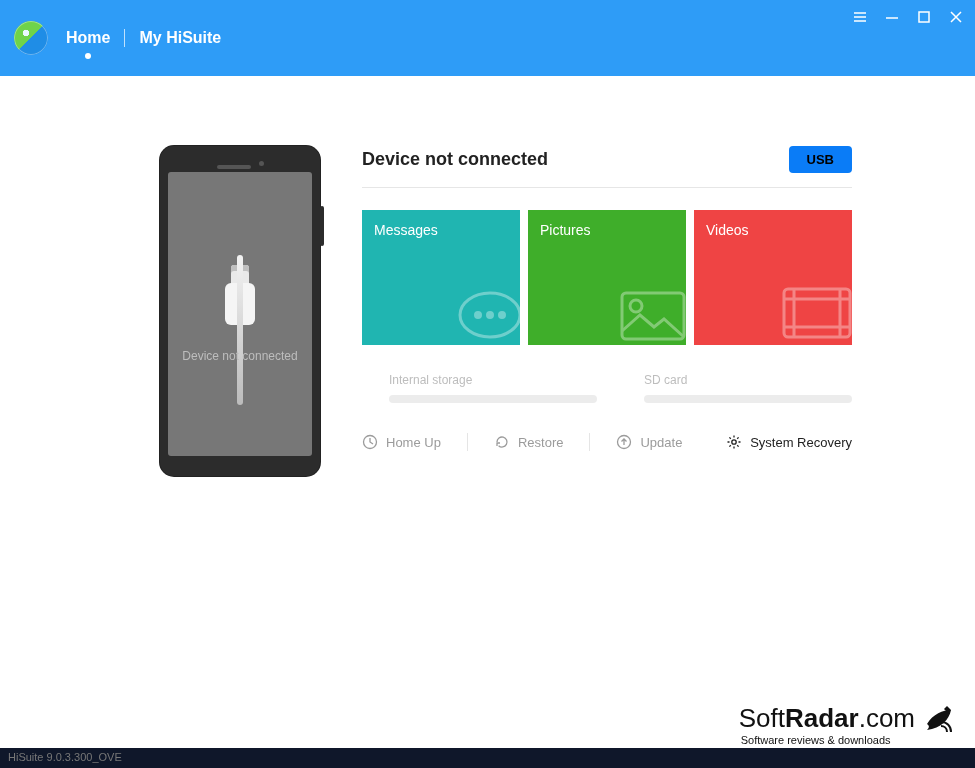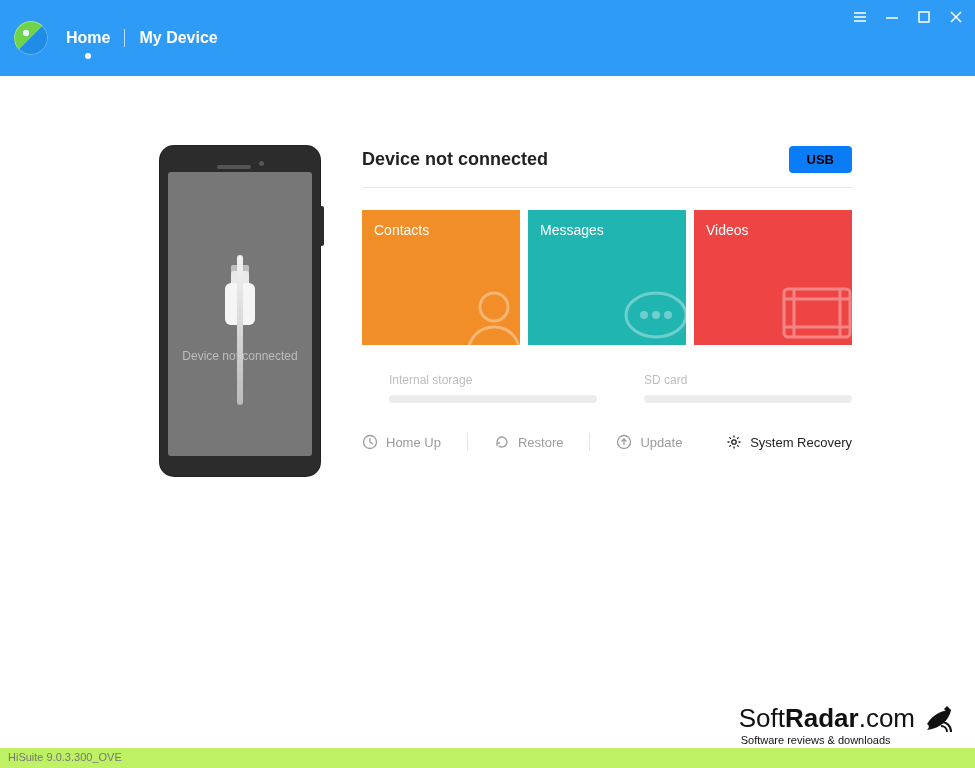--- a/index.html
+++ b/index.html
@@ -67,40 +67,40 @@
 .storage { display:flex; gap:20px; margin-top:28px; color:#bdbdbd; font-size:12px; }
 .storage > div { flex:1;margin-left:27px; }
 .bar { height:8px; background:#ececec; border-radius:4px; margin-top:8px; }
 
 .actions { display:flex; align-items:center; margin-top:30px; color:#9b9b9b; font-size:13px; }
 .actions .act { display:flex; align-items:center; gap:8px; cursor:pointer; }
 .actions .vline { width:1px; height:18px; background:#e5e5e5; margin:0 26px; }
 .actions .act.recovery { color:#222; margin-left:auto; font-weight:500;justify-content:space-between; }
 .actions svg { width:16px; height:16px; }
 
-.statusbar { position:absolute; bottom:0; left:0; right:0; height:20px; background:#bef264; color:#777; font-size:11px; padding:3px 8px; }
+.statusbar { position:absolute; bottom:0; left:0; right:0; height:20px; background:#0f172a; color:#777; font-size:11px; padding:3px 8px; }
 
 .watermark { position:absolute; right:18px; bottom:22px; text-align:left; color:#111; }
 .watermark .brand { font-size:26px; font-weight:400; font-family:Georgia,'Times New Roman',serif; display:flex; align-items:center; gap:6px; }
 .watermark .brand b{font-weight:700}
 .watermark .tag { font-size:11px; margin-top:-2px; margin-left:2px; }
 .sat-icon { width:36px; height:36px; }
 </style>
 </head>
 <body>
 
 <div class="titlebar" data-name="title-bar">
   <div class="logo" data-name="app-logo-icon"></div>
   <div class="nav" data-name="nav-tabs">
     <span class="tab" data-name="tab-home">
       <span data-name="tab-home-label">Home</span>
       <span class="dot" data-name="active-tab-indicator"></span>
     </span>
     <span class="sep" data-name="nav-separator"></span>
-    <span class="tab" data-name="tab-my-device">My Device</span>
+    <span class="tab" data-name="tab-my-device">My HiSuite</span>
   </div>
   <div class="win-controls" data-name="window-controls">
     <span data-name="menu-icon">
         <svg viewBox="0 0 18 18" fill="none" stroke-width="1.5">
           <path d="M3 5h12M3 9h12M3 13h12"></path>
         </svg>
       </span>
     <span data-name="minimize-icon">
         <svg viewBox="0 0 18 18" fill="none" stroke-width="1.5">
           <path d="M3 10h12"></path>
@@ -135,34 +135,35 @@
     </div>
   </div>
 
   <div class="main" data-name="main-panel">
     <div class="heading-row">
       <h2 data-name="connection-heading">Device not connected</h2>
       <button class="usb-btn" data-name="usb-button">USB</button>
     </div>
 
     <div class="tiles" data-name="category-tiles">
-      <div class="tile t-orange" data-name="tile-contacts">
-        <span data-name="tile-contacts-label">Contacts</span>
-        <svg data-name="contacts-icon" width="72" height="72" viewBox="0 0 72 72" fill="none" stroke="#fff" stroke-width="3">
-            <circle cx="40" cy="28" r="14"></circle>
-            <path d="M14 76c0-18 12-28 26-28s26 10 26 28"></path>
-          </svg>
-      </div>
       <div class="tile t-teal" data-name="tile-messages">
         <span data-name="tile-messages-label">Messages</span>
         <svg data-name="messages-icon" width="76" height="76" viewBox="0 0 76 76" fill="none" stroke="#fff" stroke-width="3">
             <ellipse cx="40" cy="40" rx="30" ry="22"></ellipse>
             <circle cx="28" cy="40" r="2.5" fill="#fff"></circle>
             <circle cx="40" cy="40" r="2.5" fill="#fff"></circle>
             <circle cx="52" cy="40" r="2.5" fill="#fff"></circle>
+          </svg>
+      </div>
+      <div class="tile t-green" data-name="tile-pictures">
+        <span data-name="tile-pictures-label">Pictures</span>
+        <svg data-name="pictures-icon" width="80" height="80" viewBox="0 0 80 80" fill="none" stroke="#fff" stroke-width="3">
+            <rect x="10" y="22" width="62" height="46" rx="4"></rect>
+            <circle cx="24" cy="35" r="6"></circle>
+            <path d="M10 60l18-16 14 12 10-8 20 18"></path>
           </svg>
       </div>
       <div class="tile t-purple" data-name="tile-videos">
         <span data-name="tile-videos-label">Videos</span>
         <svg data-name="videos-icon" width="82" height="82" viewBox="0 0 82 82" fill="none" stroke="#fff" stroke-width="3">
             <rect x="8" y="20" width="66" height="48" rx="4"></rect>
             <path d="M8 30h66M8 58h66M18 20v48M64 20v48"></path>
           </svg>
       </div>
     </div>

